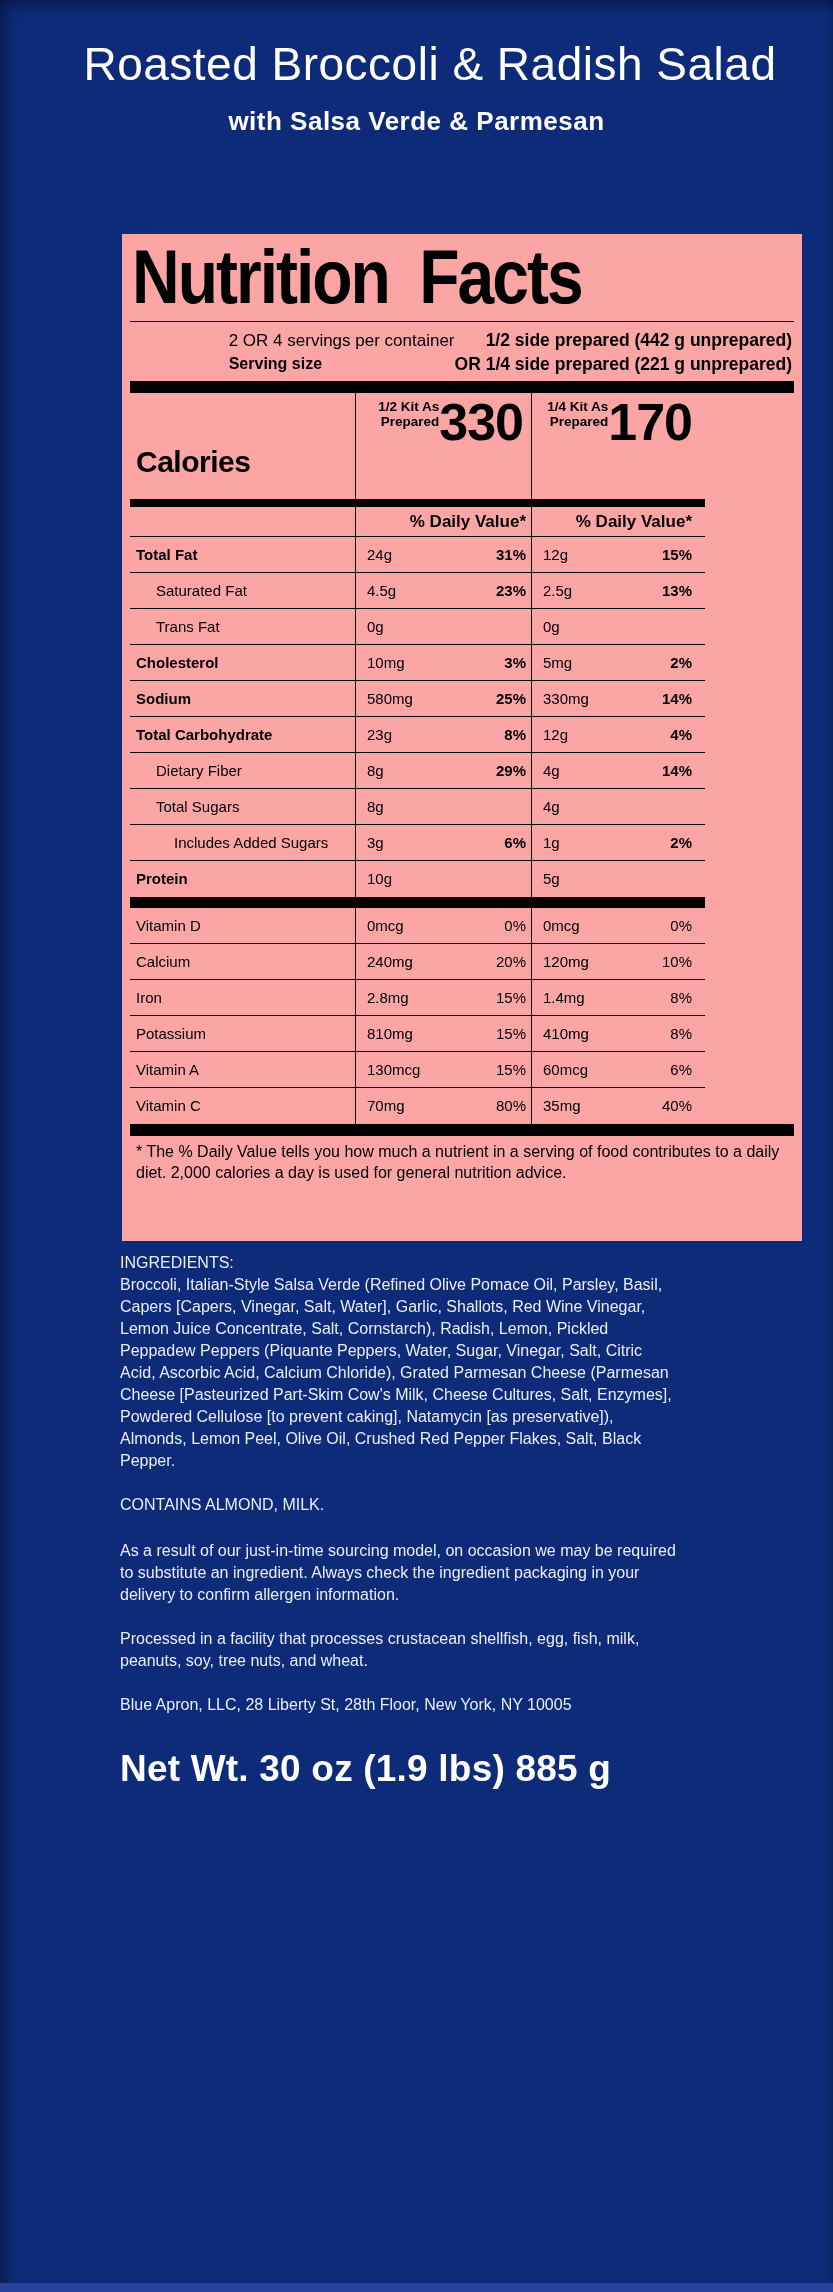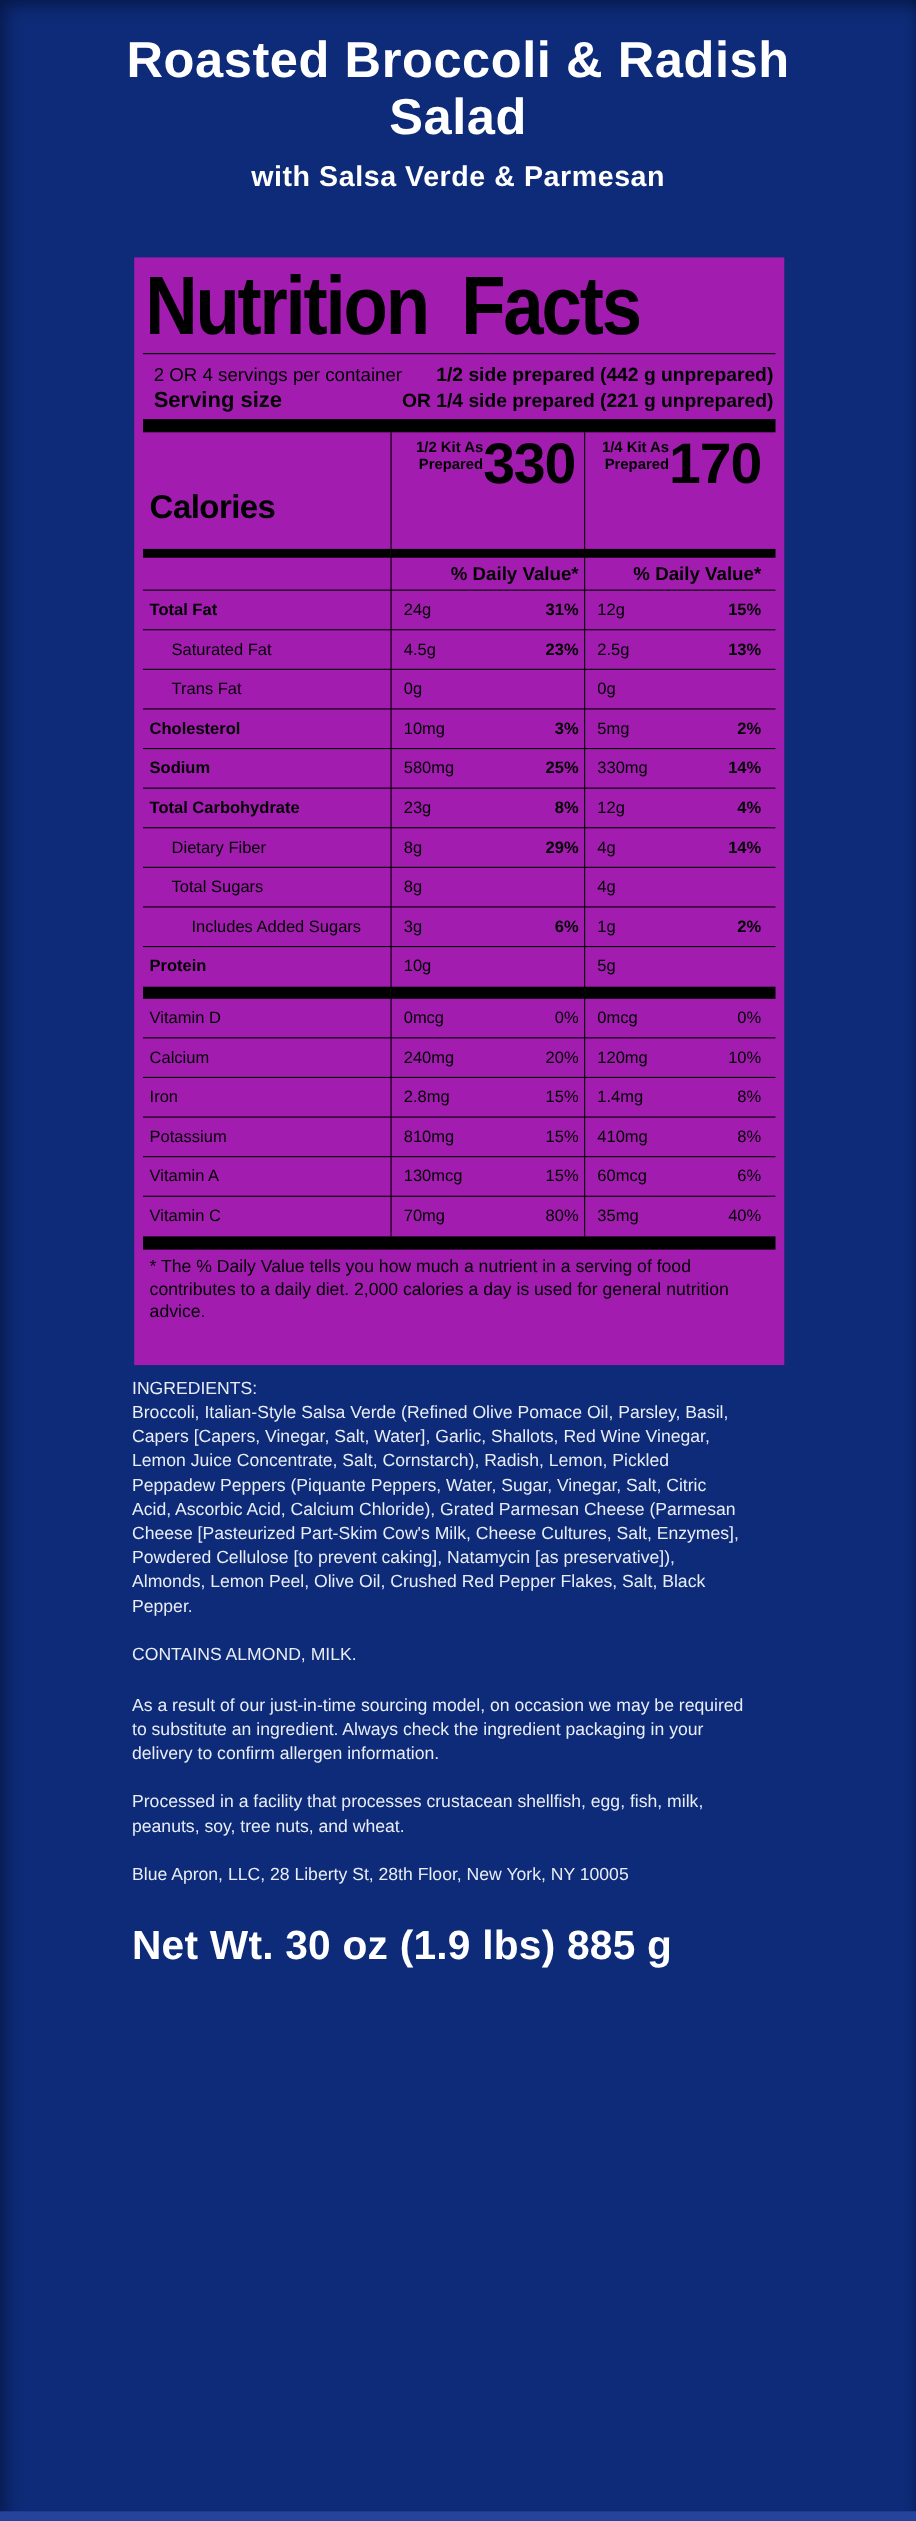--- a/index.html
+++ b/index.html
@@ -9,36 +9,36 @@
     width:833px;height:2292px;
     background:#0d2b78;
     overflow:hidden;
     box-shadow: inset 12px 12px 16px -8px rgba(0,0,15,.45), inset -6px 0 10px -6px rgba(0,0,15,.35);
   }
   .page-bottom-strip{
     position:absolute;left:0;bottom:0;width:100%;height:9px;background:#26439c;
   }
   
   .header-block{position:absolute;top:22px;left:0;width:833px;text-align:center;color:#ffffff;}
-  .product-title{width:720px;margin:6px auto;font-size:46px;font-weight:bold;line-height:1.14;letter-spacing:.5px;}
+  .product-title{width:720px;margin:16px auto;font-size:46px;font-weight:normal;line-height:1.14;letter-spacing:.5px;text-align:right;}
   .product-subtitle{margin-top:12px;font-size:26px;font-weight:bold;letter-spacing:.5px;}
   
   .nutrition-label{
-    position:absolute;left:122px;top:234px;width:591px;min-height:1007px;
-    background:#a21caf;color:#000;box-sizing:border-box;padding:4px 8px 10px 8px;
+    position:absolute;left:122px;top:234px;width:680px;min-height:1007px;
+    background:#fca5a5;color:#000;box-sizing:border-box;padding:4px 8px 10px 8px;
   }
   .nl-title{
     margin:2px 0 0 2px;font-size:66px;font-weight:bold;line-height:74px;
     letter-spacing:-2px;word-spacing:14px;white-space:nowrap;
     transform:scaleY(1.14);transform-origin:left center;
   }
   .nl-rule{border-top:1.5px solid #000;margin-top:7px;}
   .serving-block{display:flex;justify-content:flex-end;margin:7px 2px 5px 2px;}
   .serving-left .line1{font-size:17px;line-height:23px;}
-  .serving-left .line2{font-size:20px;line-height:24px;font-weight:bold;}
+  .serving-left .line2{font-size:16px;line-height:24px;font-weight:bold;}
   .serving-right{text-align:right;font-weight:bold;font-size:17.5px;line-height:23.5px;}
   .bar-full{height:12px;background:#000;}
   
   .g-row{display:grid;grid-template-columns:225px 176px 174px;}
   .cell{box-sizing:border-box;}
   .c2,.c3{border-left:1px solid #000;}
   .cal-row{height:106px;}
   .cal-name{font-size:30px;font-weight:bold;padding:52px 0 0 6px;letter-spacing:-.5px;}
   .cal-col{display:flex;flex-direction:row;justify-content:space-between;text-align:right;padding:6px 8px 4px 8px;}
   .c3.cal-col{padding-right:13px;}

